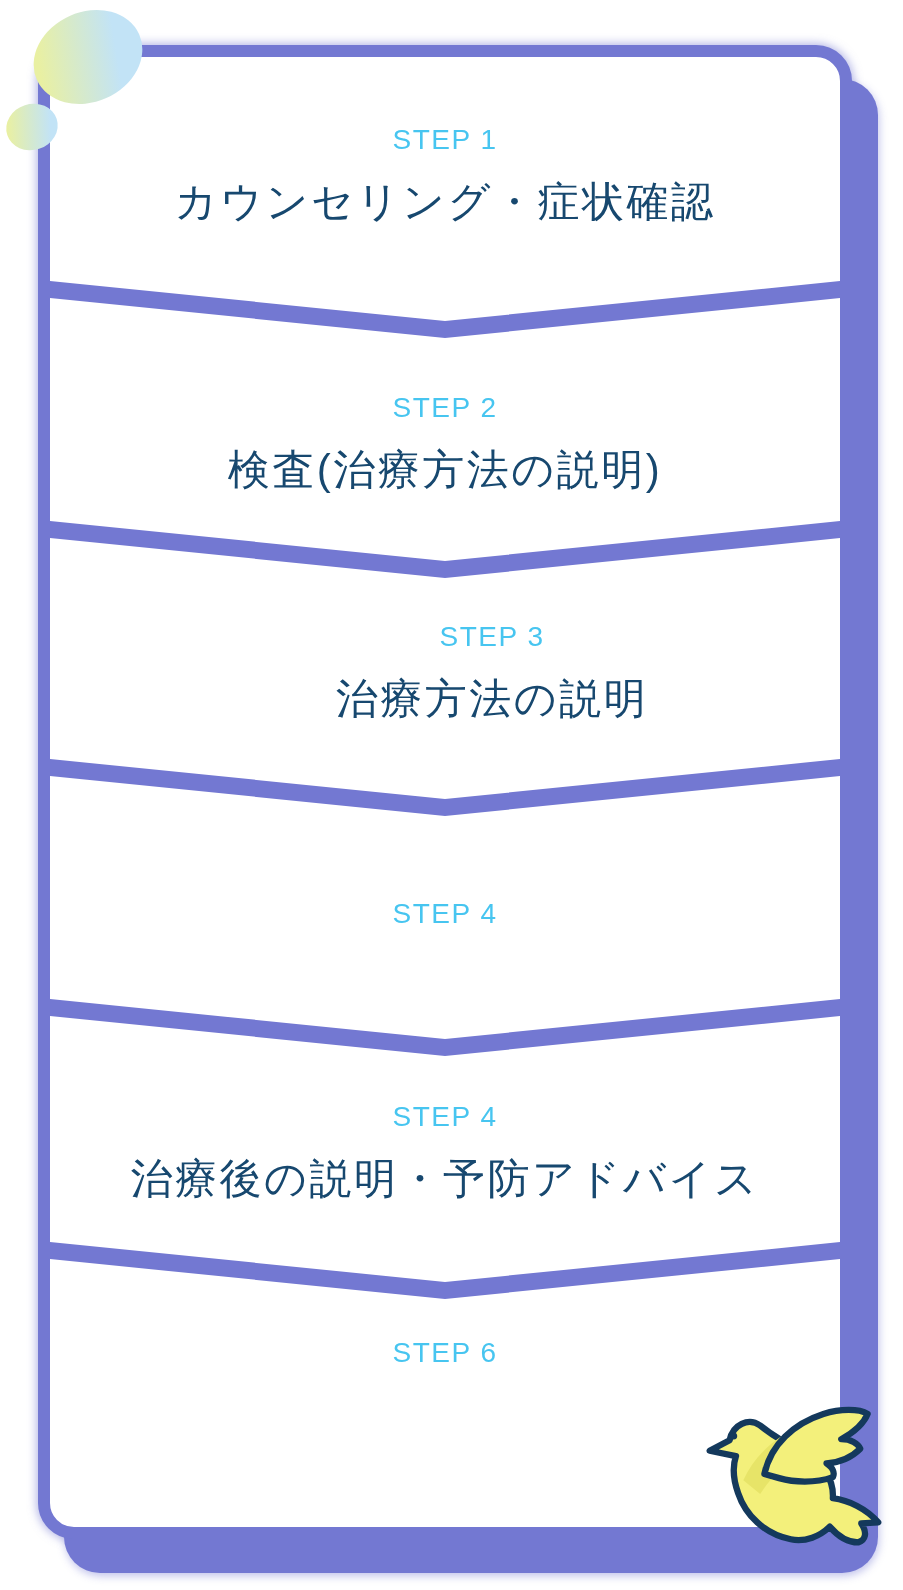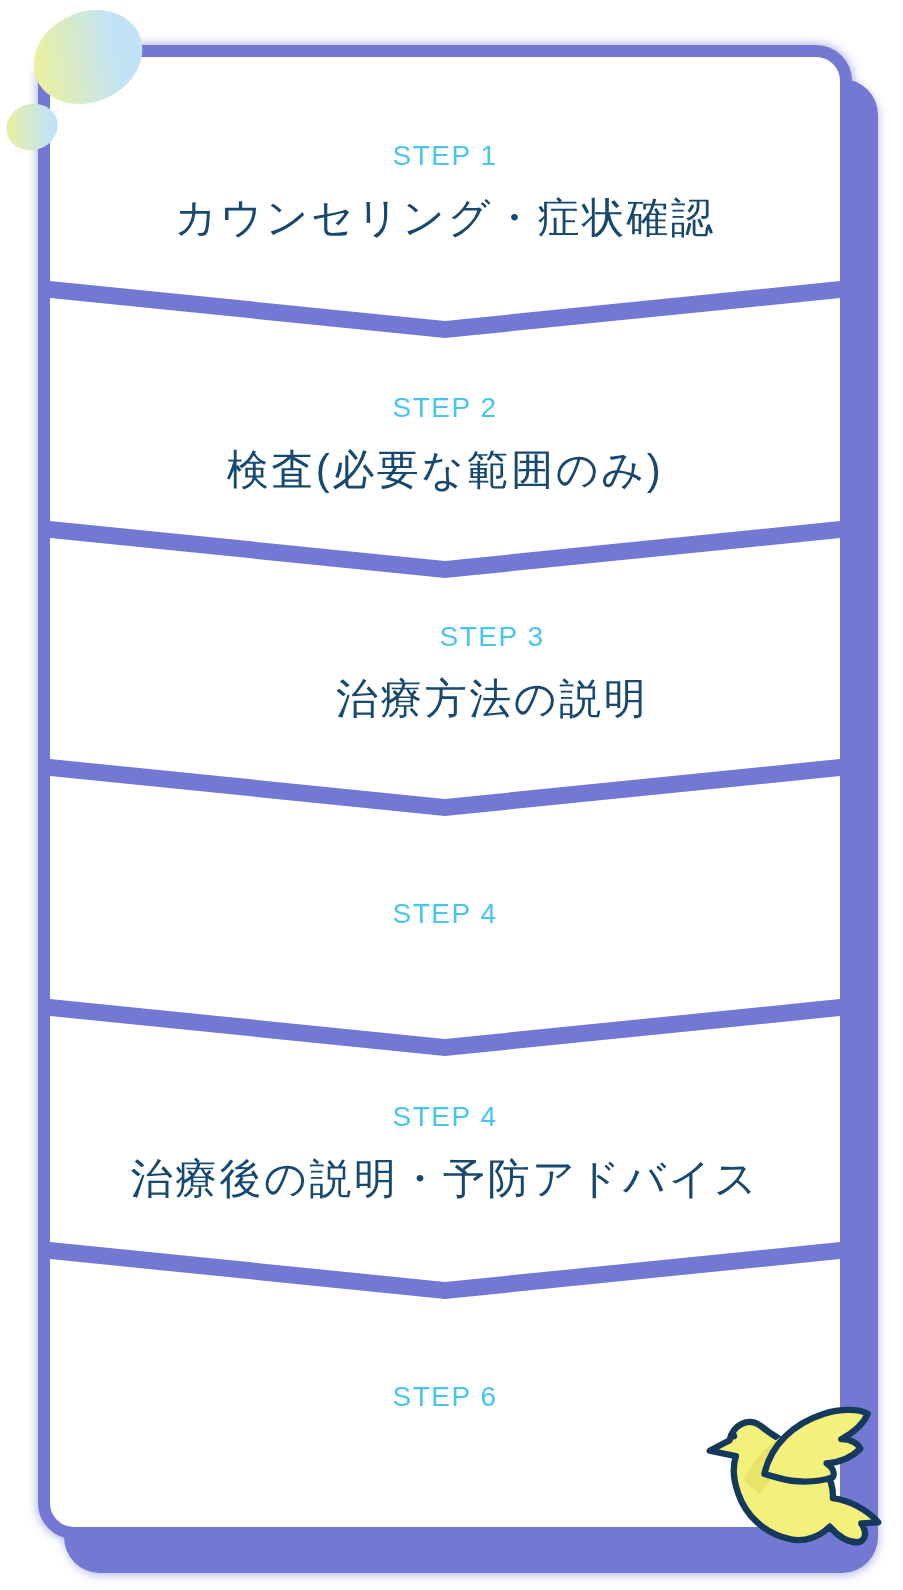--- a/index.html
+++ b/index.html
@@ -85,40 +85,40 @@
     stroke-linejoin:round;
     stroke-linecap:round;
   }
   .dove .eye{fill:var(--bird-outline-navy);}
 </style>
 </head>
 <body>
 
 <div class="frame">
 
-  <div class="section" style="top:0;height:224px;padding-top:24px;">
+  <div class="section" style="top:0;height:224px;padding-top:8px;">
     <div class="step-label">STEP 1</div>
     <div class="step-title">カウンセリング・症状確認</div>
   </div>
   <div class="section" style="top:300px;height:175px;">
     <div class="step-label">STEP 2</div>
-    <div class="step-title">検査(必要な範囲のみ)</div>
+    <div class="step-title">検査(治療方法の説明)</div>
   </div>
   <div class="section" style="top:529px;height:175px;padding-left:47px;">
     <div class="step-label">STEP 3</div>
     <div class="step-title">治療方法の説明</div>
   </div>
   <div class="section" style="top:769px;height:175px;">
     <div class="step-label">STEP 4</div>
   </div>
   <div class="section" style="top:1009px;height:176px;">
     <div class="step-label">STEP 4</div>
     <div class="step-title">治療後の説明・予防アドバイス</div>
   </div>
-  <div class="section" style="top:1250px;height:180px;text-align:center;">
+  <div class="section" style="top:1206px;height:180px;text-align:center;">
     <div class="step-label">STEP 6</div>
   </div>
 
   <svg class="divider" style="top:224px;" viewBox="0 0 790 58" preserveAspectRatio="none">
     <polygon class="chev" points="0,0 395,40 790,0 790,17 395,57 0,17"></polygon>
   </svg>
   <svg class="divider" style="top:464px;" viewBox="0 0 790 58" preserveAspectRatio="none">
     <polygon class="chev" points="0,0 395,40 790,0 790,17 395,57 0,17"></polygon>
   </svg>
   <svg class="divider" style="top:702px;" viewBox="0 0 790 58" preserveAspectRatio="none">

